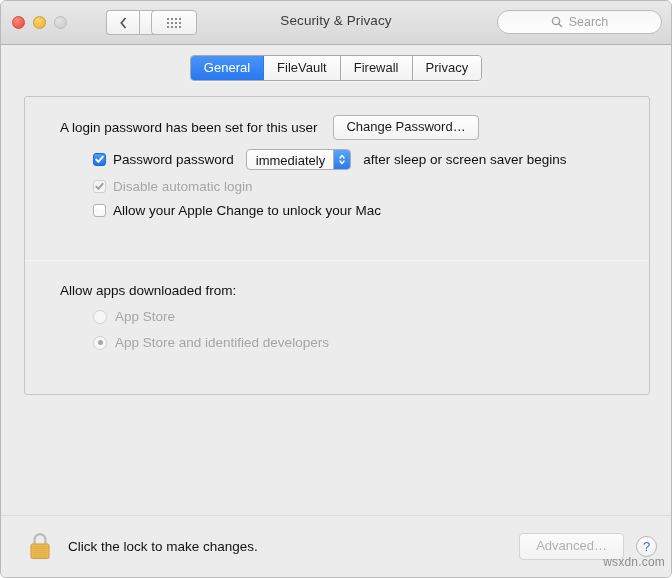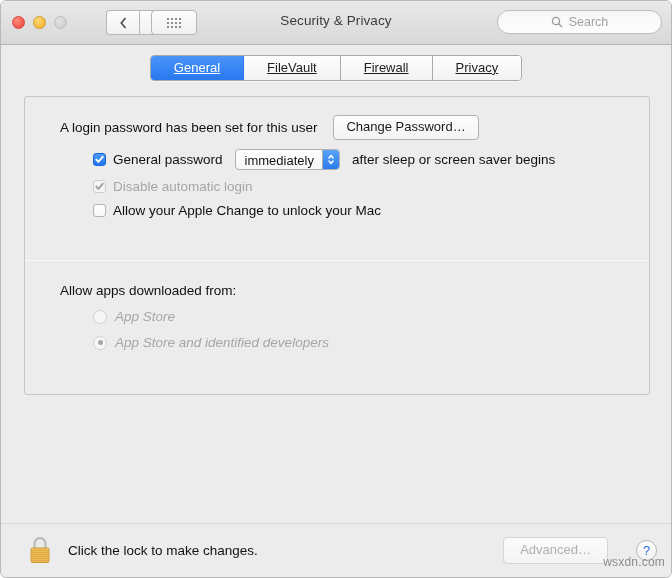--- a/index.html
+++ b/index.html
@@ -133,28 +133,27 @@
     padding-top: 14px;
   }
   .tabs {
     display: flex;
     border: 1px solid #a9a9a9;
     border-radius: 4px;
     overflow: hidden;
     box-shadow: 0 1px 0 rgba(255,255,255,0.6);
   }
   .tab {
-    padding: 3px 23px 4px;
+    padding: 3px 13px 4px;
     font-size: 13px;
     color: #1e1e1e;
     background: linear-gradient(to bottom, #fefefe, #f2f2f2);
     border-right: 1px solid #a9a9a9;
     line-height: 17px;
     white-space: nowrap;
-    text-decoration: underline;
   }
   .tab:last-child { border-right: none; }
   .tab.active {
     background: linear-gradient(to bottom, #4a94f7, #2878ef);
     color: #ffffff;
     border-right-color: #2878ef;
   }
 
   
   #content {
@@ -285,21 +284,20 @@
     font-size: 13.5px;
     color: #101010;
     margin-top: 22px;
   }
   .radiorow {
     display: flex;
     align-items: center;
     gap: 8px;
     margin-top: 11px;
     padding-left: 33px;
-    font-style: italic;
   }
   .radio {
     width: 14px;
     height: 14px;
     border-radius: 50%;
     flex: 0 0 14px;
     background: #f6f6f6;
     border: 1px solid #d2d2d2;
     display: flex;
     align-items: center;
@@ -312,38 +310,38 @@
     background: #a8a8a8;
   }
   .radio-label { font-size: 13.5px; color: #a6a6a6; }
 
   
   #bottombar {
     position: absolute;
     left: 0;
     bottom: 0;
     width: 100%;
-    height: 54px;
+    height: 62px;
     background: #ececec;
     border-top: 1px solid #d9d9d9;
     display: flex;
     align-items: center;
     padding: 0 14px 0 26px;
   }
   #lock-icon { width: 26px; height: 31px; flex: 0 0 26px; }
   #lock-text {
     font-size: 13.5px;
     color: #101010;
     margin-left: 15px;
   }
   #bottom-right {
     margin-left: auto;
     display: flex;
     align-items: center;
-    gap: 28px;
+    gap: 12px;
   }
   #help-btn {
     width: 21px;
     height: 21px;
     border-radius: 50%;
     background: linear-gradient(to bottom, #fdfdfd, #f1f1f1);
     border: 1px solid #b4b4b4;
     display: flex;
     align-items: center;
     justify-content: center;
@@ -431,21 +429,21 @@
         <span class="static-text">A login password has been set for this user</span>
         <button class="pushbtn">Change Password…</button>
       </div>
 
       <div class="cbrow">
         <span class="cb cb-on">
           <svg class="tick tick-white" viewBox="0 0 9 9">
             <path d="M1.3 4.6 L3.4 6.9 L7.7 1.8"></path>
           </svg>
         </span>
-        <span class="cb-label">General password</span>
+        <span class="cb-label">Password password</span>
         <span class="popup">
           <span class="popup-value">immediately</span>
           <span class="popup-arrows">
             <svg viewBox="0 0 8 13">
               <path d="M2 5 L4 2.6 L6 5"></path>
               <path d="M2 8 L4 10.4 L6 8"></path>
             </svg>
           </span>
         </span>
         <span class="cb-label">after sleep or screen saver begins</span>

